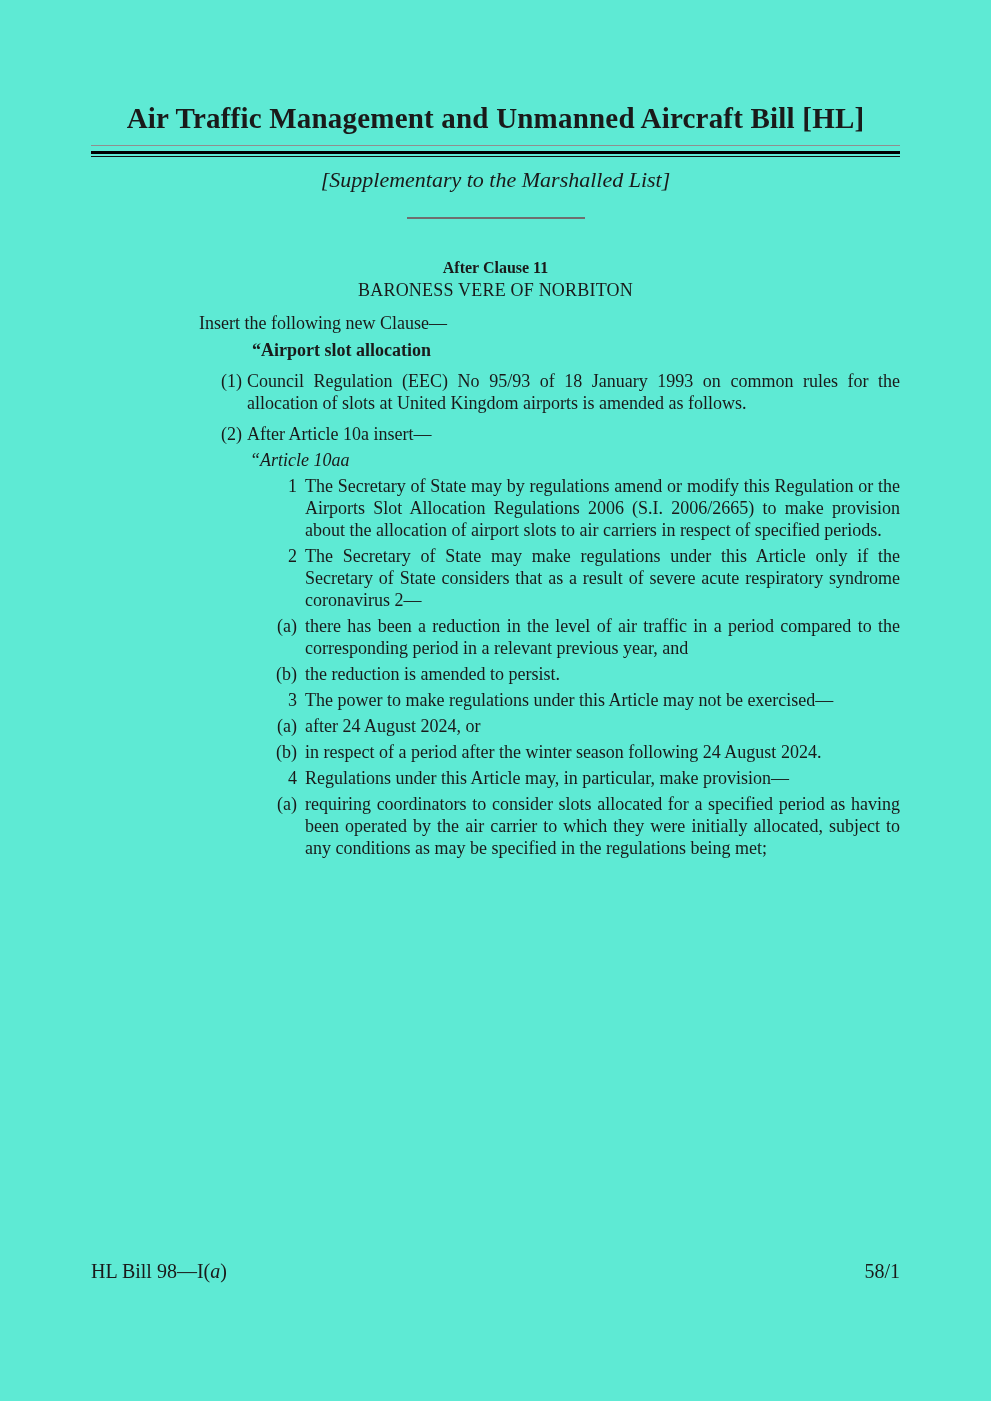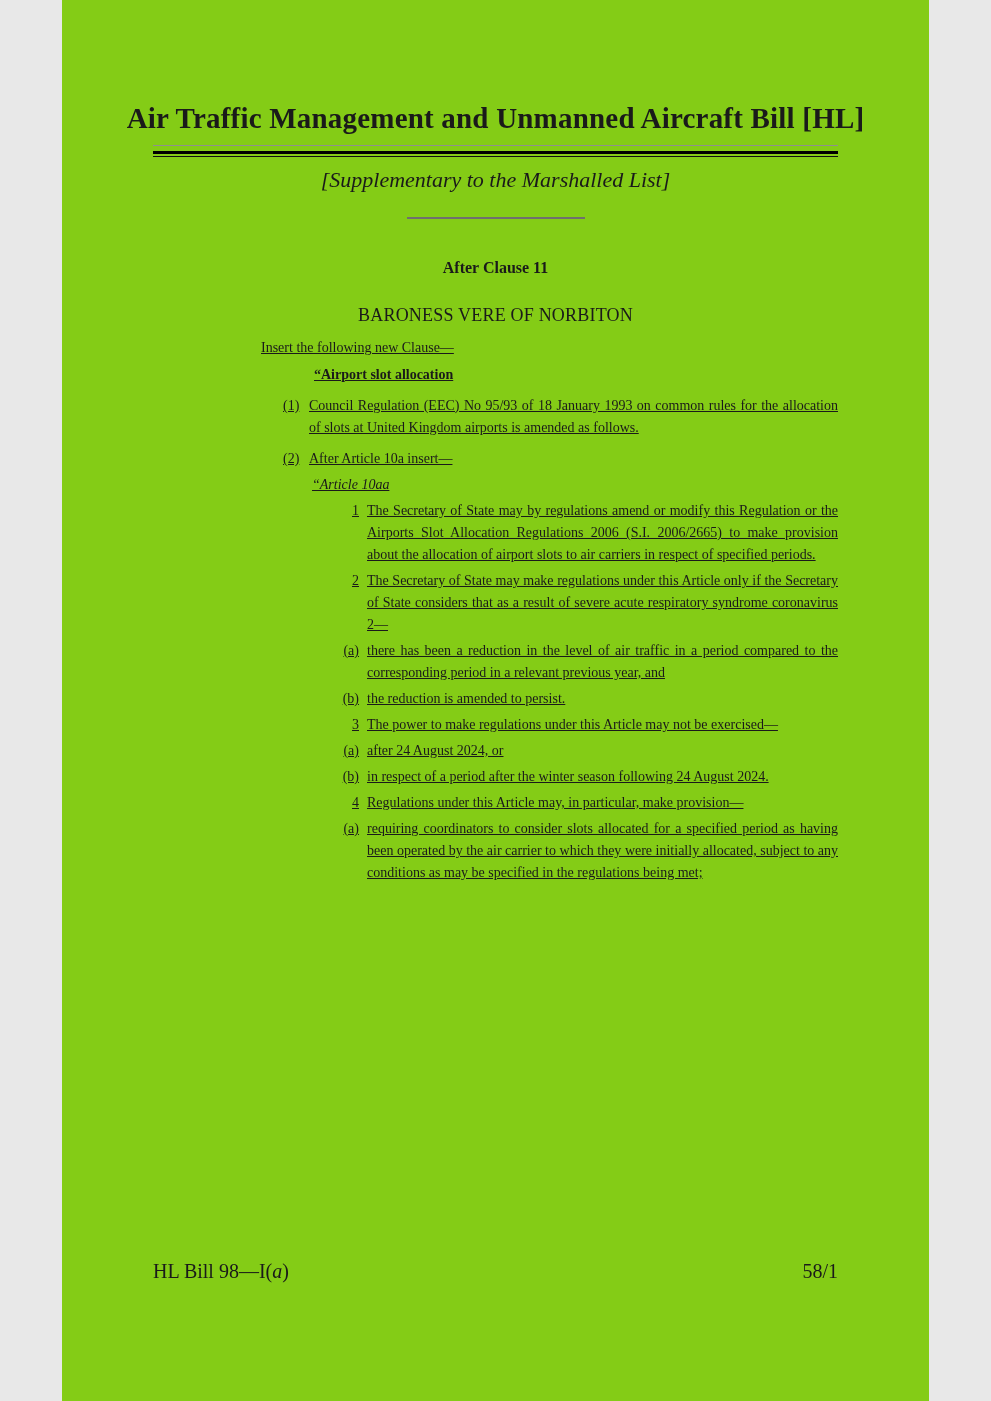--- a/index.html
+++ b/index.html
@@ -1,21 +1,21 @@
 <!DOCTYPE html>
 <html><head>
 <meta charset="utf-8">
 <style>
   html, body { margin: 0; padding: 0; background: #e8e8e8; }
   .page {
     position: relative;
-    width: 867px;
+    width: 991px;
     height: 1401px;
     margin: 0 auto;
-    background: #84cc16;
+    background: #5eead4;
     color: #1a1a1a;
     font-family: "Liberation Serif", "DejaVu Serif", serif;
     overflow: hidden;
   }
   .title {
     margin: 100px 50px 0 50px;
     font-size: 29px;
     line-height: 36px;
     font-weight: bold;
     text-align: center;
@@ -48,27 +48,26 @@
     margin: 26px auto 0 auto;
   }
   .section-heading {
     margin-top: 38px;
     font-size: 16px;
     line-height: 22px;
     font-weight: bold;
     text-align: center;
   }
   .mover {
-    margin-top: 25px;
     font-size: 18px;
     line-height: 22px;
     text-align: center;
     letter-spacing: 0.2px;
   }
-  .body-text { font-size: 14px; line-height: 22px; text-decoration: underline; }
+  .body-text { font-size: 18px; line-height: 22px; }
   .instruction { margin: 11px 91px 0 199px; }
   .clause-title { margin: 5px 91px 0 252px; font-weight: bold; }
 
   .l1-row {
     display: grid;
     grid-template-columns: 26px 1fr;
     margin: 9px 91px 0 221px;
   }
   .l1-row .marker { text-align: left; }
   .l1-row .text { text-align: justify; }

